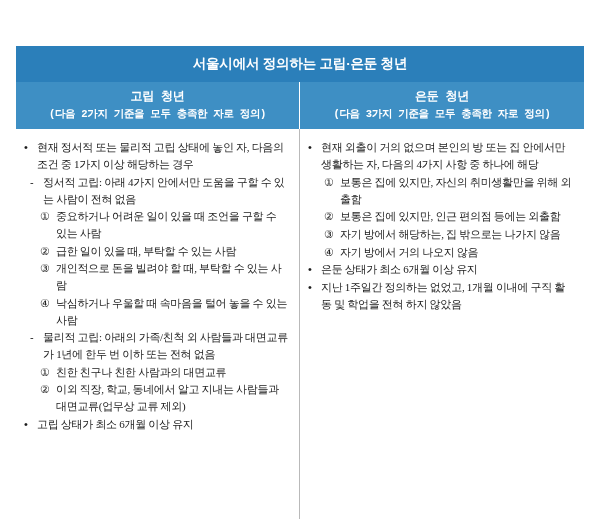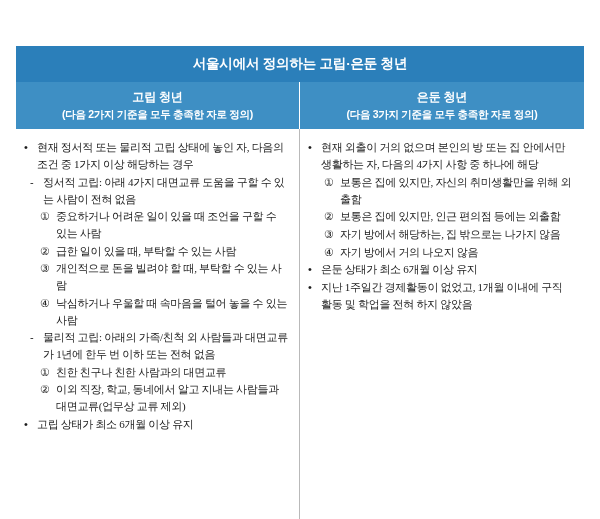--- a/index.html
+++ b/index.html
@@ -28,20 +28,21 @@
     color: #ffffff;
     text-align: center;
     font-size: 13.5px;
     font-weight: bold;
     padding: 9px 4px 9px 4px;
     letter-spacing: -0.2px;
   }
   .columns-head {
     display: flex;
     width: 100%;
+    font-family: Liberation Mono, monospace;
   }
   .col-head {
     flex: 1 1 50%;
     background: #3e8fc4;
     color: #ffffff;
     text-align: center;
     padding: 7px 6px 8px 6px;
     line-height: 1.35;
   }
   .col-head.left {
@@ -116,21 +117,21 @@
   </div>
 
   <div class="body-wrap">
     <div class="col-body left" id="col-left">
         <div class="li lvl1">
           <span class="marker">•</span>
           <span class="txt">현재 정서적 또는 물리적 고립 상태에 놓인 자, 다음의 조건 중 1가지 이상 해당하는 경우</span>
         </div>
         <div class="li lvl2">
           <span class="marker">-</span>
-          <span class="txt">정서적 고립: 아래 4가지 대면교류 도움을 구할 수 있는 사람이 전혀 없음</span>
+          <span class="txt">정서적 고립: 아래 4가지 안에서만 도움을 구할 수 있는 사람이 전혀 없음</span>
         </div>
         <div class="li lvl3">
           <span class="marker wide">①</span>
           <span class="txt">중요하거나 어려운 일이 있을 때 조언을 구할 수 있는 사람</span>
         </div>
         <div class="li lvl3">
           <span class="marker wide">②</span>
           <span class="txt">급한 일이 있을 때, 부탁할 수 있는 사람</span>
         </div>
         <div class="li lvl3">
@@ -178,18 +179,18 @@
         <div class="li lvl3">
           <span class="marker wide">④</span>
           <span class="txt">자기 방에서 거의 나오지 않음</span>
         </div>
         <div class="li lvl1">
           <span class="marker">•</span>
           <span class="txt">은둔 상태가 최소 6개월 이상 유지</span>
         </div>
         <div class="li lvl1">
           <span class="marker">•</span>
-          <span class="txt">지난 1주일간 경제활동이 없었고, 1개월 이내에 구직 활동 및 학업을 전혀 하지 않았음</span>
+          <span class="txt">지난 1주일간 정의하는 없었고, 1개월 이내에 구직 활동 및 학업을 전혀 하지 않았음</span>
         </div>
       </div>
   </div>
 
 </div>
 
 </body></html>

